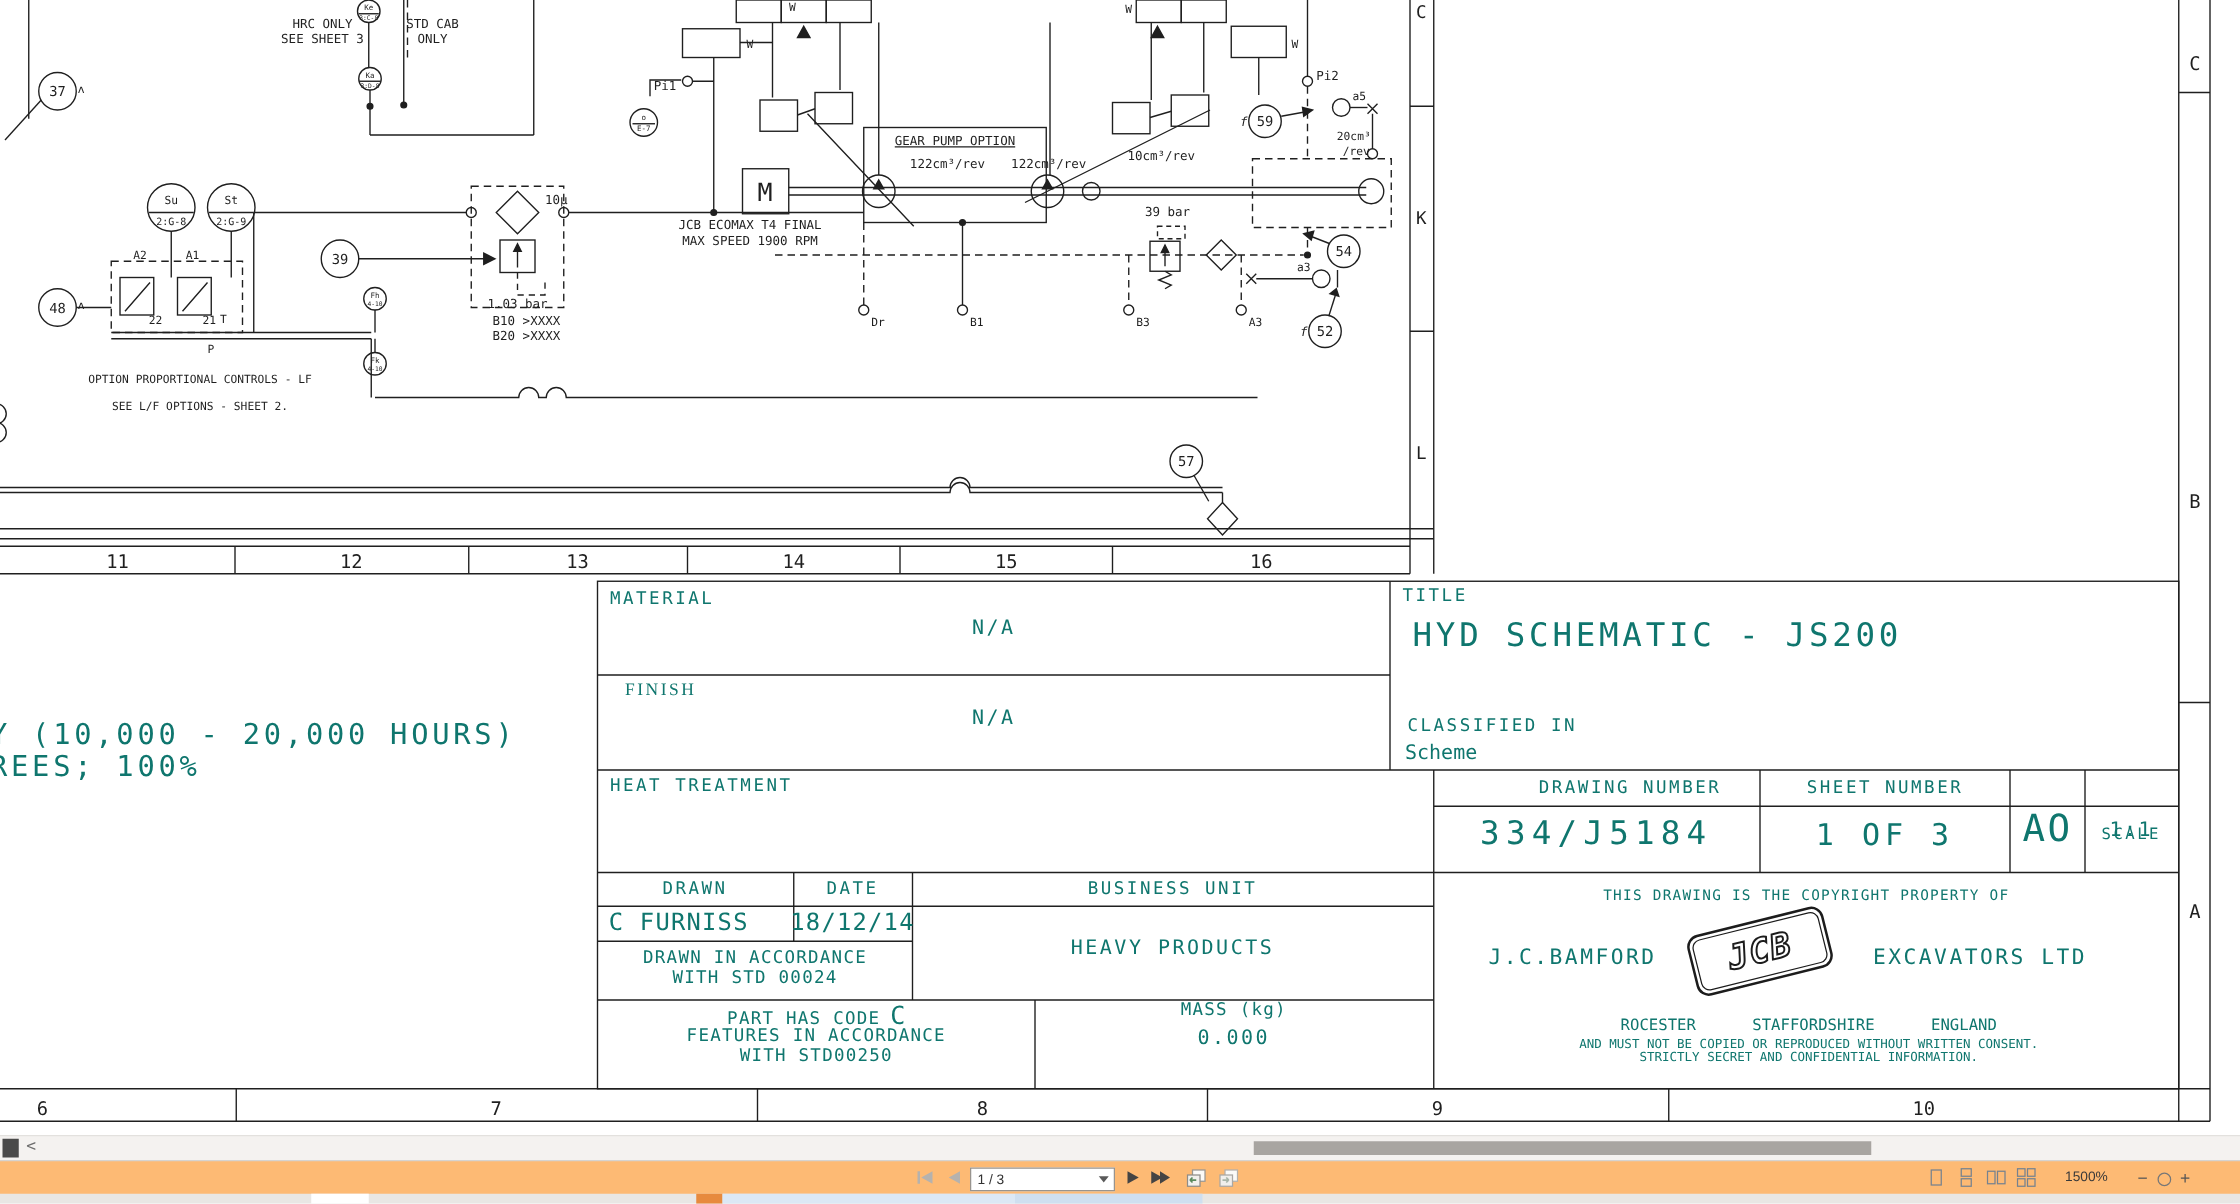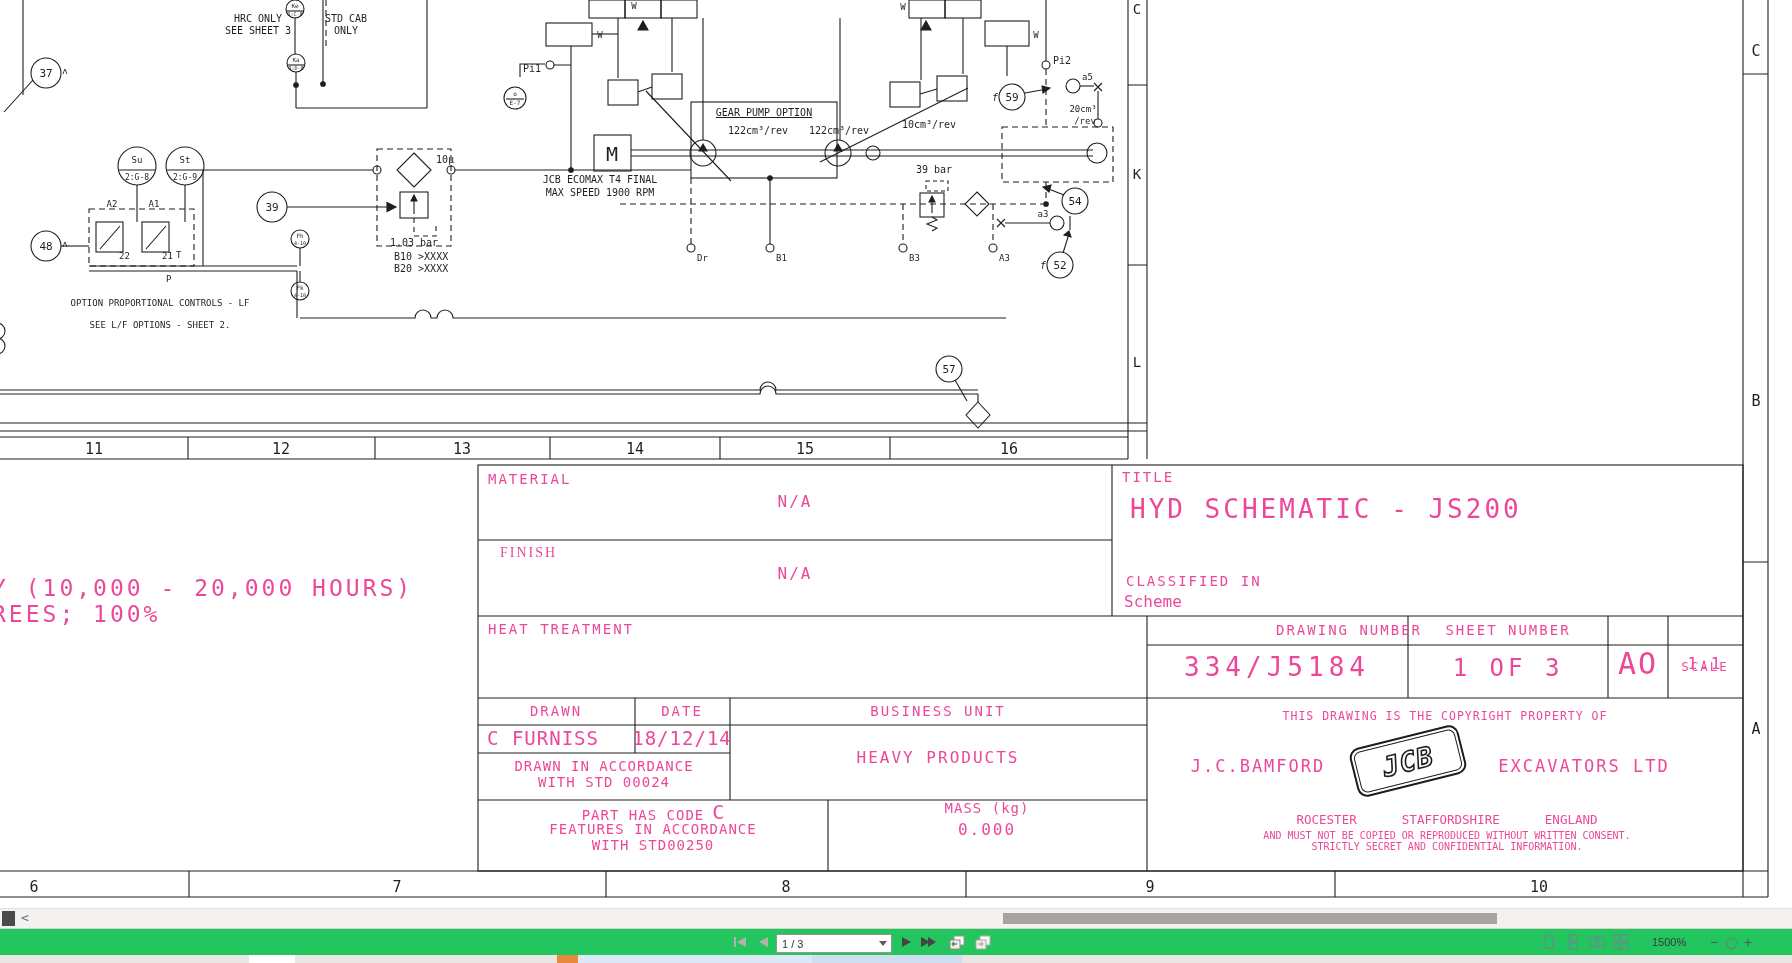--- a/index.html
+++ b/index.html
@@ -1,41 +1,41 @@
 <!DOCTYPE html>
 <html><head>
 <meta charset="utf-8">
 <style>
   html,body{margin:0;padding:0;background:#fff;width:1792px;height:963px;overflow:hidden;}
   .abs{position:absolute;}
   #stage{position:relative;width:1792px;height:963px;background:#fff;font-family:"Liberation Sans",sans-serif;}
   #sheet{position:absolute;left:0;top:0;width:1792px;height:908px;background:#ffffff;overflow:hidden;}
   #schemsvg{position:absolute;left:0;top:0;}
-  .cad{position:absolute;font-family:"DejaVu Sans Mono",monospace;color:#ec4899;white-space:pre;line-height:1.05;}
+  .cad{position:absolute;font-family:"DejaVu Sans Mono",monospace;color:#0f766e;white-space:pre;line-height:1.05;}
   .ctr{transform:translateX(-50%);}
   .s10{font-size:10px;} .s11{font-size:11.5px;} .s12{font-size:12.5px;} .s14{font-size:14px;letter-spacing:2px;}
   .s16{font-size:16px;} .s17{font-size:17px;letter-spacing:2px;} .s19{font-size:19px;letter-spacing:1px;}
   .s20{font-size:20px;} .s22{font-size:16px;letter-spacing:2px;} .s23{font-size:23px;letter-spacing:3px;}
   .s24{font-size:24px;letter-spacing:4px;} .s26{font-size:26px;letter-spacing:3px;} .s26b{font-size:26px;letter-spacing:5px;}
   .s30{font-size:30px;letter-spacing:2px;}
   #labels text{font-family:"DejaVu Sans Mono",monospace;fill:#1f1f1f;}
   
   #jcb-logo{position:absolute;left:1352px;top:736px;width:112px;height:50px;transform:rotate(-14deg);}
   #jcb-logo .outer{position:absolute;inset:0;border:2.5px solid #1c1c1c;border-radius:10px;background:#fff;}
   #jcb-logo .inner{position:absolute;inset:4px;border:1.5px solid #1c1c1c;border-radius:7px;
       display:flex;align-items:center;justify-content:center;font-family:"DejaVu Sans Mono",monospace;
       font-weight:bold;font-style:italic;font-size:27px;letter-spacing:1px;color:#fff;
       -webkit-text-stroke:1.6px #1c1c1c;}
   
   #hscroll{position:absolute;left:0;top:908px;width:1792px;height:20px;background:#f4f2f0;border-top:1px solid #e3e1de;}
   #hscroll .thumb{position:absolute;left:1003px;top:4px;width:494px;height:11px;background:#a8a5a1;}
   #hscroll .corner{position:absolute;left:2px;top:2px;width:13px;height:15px;background:#4a4a4a;}
   #hscroll .larrow{position:absolute;left:21px;top:1px;font-size:13px;color:#6d6d6d;font-family:"DejaVu Sans Mono",monospace;}
   
-  #toolbar{position:absolute;left:0;top:928px;width:1792px;height:27px;background:#22c55e;border-top:1px solid #d6d3cf;}
+  #toolbar{position:absolute;left:0;top:928px;width:1792px;height:27px;background:#fdba74;border-top:1px solid #d6d3cf;}
   .tbtn{position:absolute;top:4px;width:18px;height:18px;display:flex;align-items:center;justify-content:center;}
   #pagebox{position:absolute;left:776px;top:5px;width:114px;height:17px;background:#fff;border:1px solid #98948f;
      font-size:11px;color:#333;display:flex;align-items:center;}
   #pagebox .pval{padding-left:5px;flex:1;font-family:"Liberation Sans",sans-serif;}
   #pagebox .caret{width:0;height:0;border-left:4px solid transparent;border-right:4px solid transparent;
      border-top:5px solid #5a5a5a;margin-right:4px;}
   .zlbl{position:absolute;top:7px;font-size:11px;color:#3a3a3a;}
   .zbtn{position:absolute;top:4px;width:16px;height:18px;display:flex;align-items:center;justify-content:center;
      font-size:14px;color:#555;}
   .zcirc{position:absolute;left:1726px;top:9px;width:9px;height:9px;border:1.5px solid #777;border-radius:50%;}
@@ -282,21 +282,21 @@
     <div>
       <div class="cad s14" style="left:488px;top:472px;">MATERIAL</div>
       <div class="cad s22 ctr" style="left:795px;top:494px;">N/A</div>
       <div class="cad s14" style="left:500px;top:546px;font-family:Liberation Serif, serif;">FINISH</div>
       <div class="cad s22 ctr" style="left:795px;top:566px;">N/A</div>
       <div class="cad s14" style="left:488px;top:622px;">HEAT TREATMENT</div>
       <div class="cad s14" style="left:1122px;top:470px;">TITLE</div>
       <div class="cad s26" style="left:1130px;top:496px;">HYD SCHEMATIC - JS200</div>
       <div class="cad s14" style="left:1126px;top:574px;">CLASSIFIED IN</div>
       <div class="cad s16" style="left:1124px;top:594px;">Scheme</div>
-      <div class="cad s14 ctr" style="left:1335px;top:623px;padding-left:28px;">DRAWING NUMBER</div>
+      <div class="cad s14 ctr" style="left:1290px;top:623px;padding-left:28px;">DRAWING NUMBER</div>
       <div class="cad s26b ctr" style="left:1277px;top:654px;">334/J5184</div>
       <div class="cad s14 ctr" style="left:1508px;top:623px;">SHEET NUMBER</div>
       <div class="cad s24 ctr" style="left:1508px;top:656px;">1 OF 3</div>
       <div class="cad s30 ctr" style="left:1638px;top:648px;">AO</div>
       <div class="cad s12 ctr" style="left:1705px;top:620px;letter-spacing:2px;margin-top:40px;">SCALE</div>
       <div class="cad s22 ctr" style="left:1705px;top:656px;">1:1</div>
       <div class="cad s14 ctr" style="left:556px;top:704px;">DRAWN</div>
       <div class="cad s14 ctr" style="left:682px;top:704px;">DATE</div>
       <div class="cad s14 ctr" style="left:938px;top:704px;">BUSINESS UNIT</div>
       <div class="cad s19" style="left:487px;top:729px;">C FURNISS</div>

